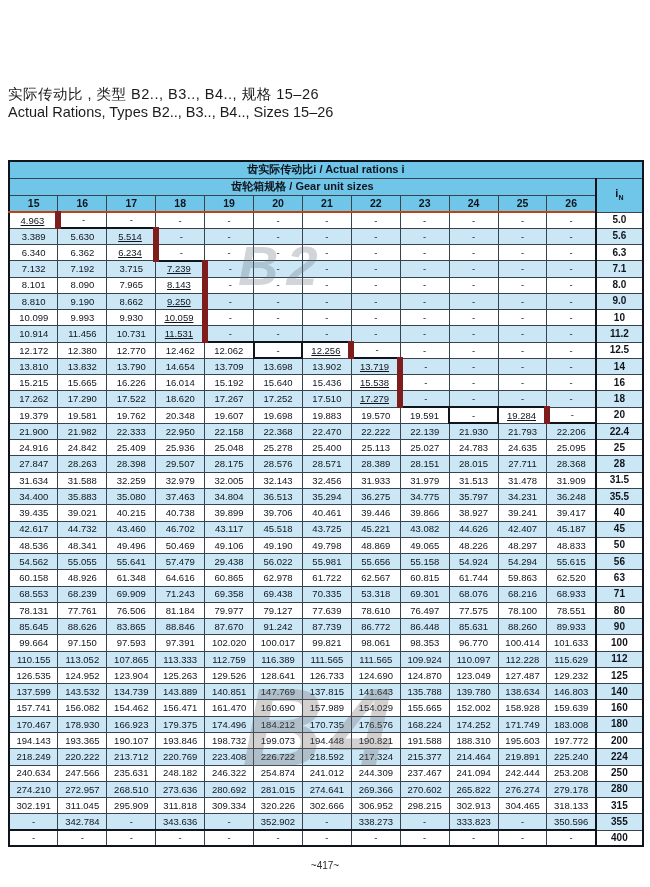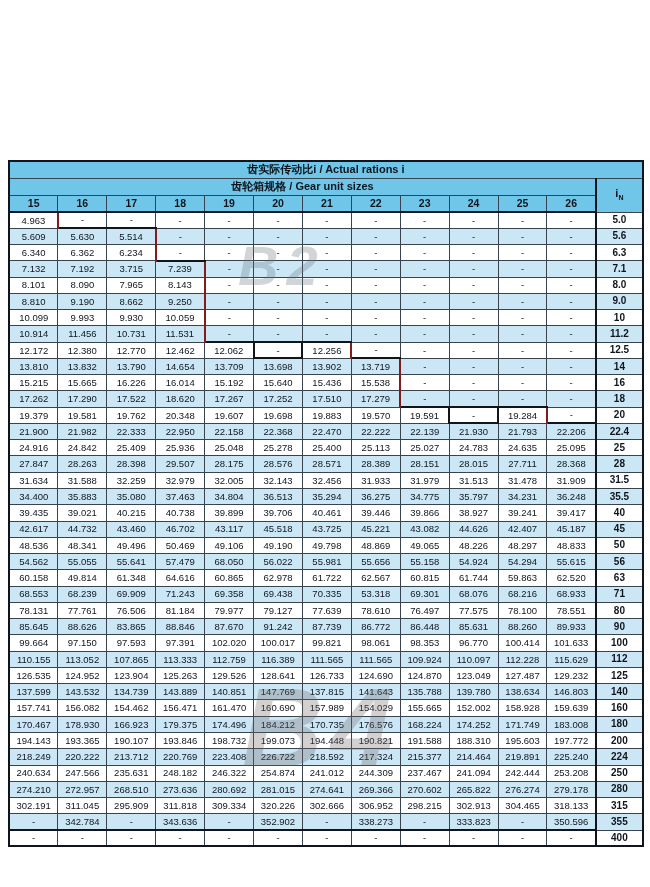--- a/index.html
+++ b/index.html
@@ -27,30 +27,30 @@
     text-align:center; vertical-align:middle;
     padding:0; height:16.28px; line-height:1;
     font-size:9.5px; color:#10151d;
     overflow:hidden; white-space:nowrap;
   }
   .ratio-table thead th {
     background:#6fc6e9;
     font-weight:bold; font-size:10.5px; height:17px;margin-top:8px;
   }
   .ratio-table thead th.span-head { font-size:11px; }
-  .ratio-table thead tr.colnums th { border-bottom:2px solid #0f172a; }
+  .ratio-table thead tr.colnums th { border-bottom:2px solid #c2410c; }
   .ratio-table th.ncol-h { border-left:2px solid #10151d; font-size:11px; }
   .ratio-table th.ncol-h sub { font-size:7px; }
   tr.white td { background:#ffffff; }
   tr.blue td { background:#cbe7f6; }
   td.ncol {
     font-weight:bold; font-size:10px;
     border-left:2px solid #10151d;
   }
-  td.tr2 { border-right:2px solid #7f1d1d; }
+  td.tr2 { border-right:6px solid #7f1d1d;text-decoration:underline; }
   td.tb2 { border-bottom:2px solid #10151d; }
   td.box2 { border:2px solid #10151d; }
   .wm {
     position:absolute; z-index:5;
     font-family:"Liberation Sans", sans-serif;
     font-weight:bold; font-style:italic;
     color:rgba(105,115,126,0.30);
     letter-spacing:8px; line-height:1;
     pointer-events:none;
   }
@@ -60,20 +60,24 @@
   .page-number {
     position:absolute; left:0; top:860px; width:100%;
     text-align:center; font-size:10px; color:#2b2b2b;
   }
 </style>
 </head>
 <body>
 
 <div class="page">
 
+  <div class="titles">
+    <div class="zh">实际传动比 , 类型 B2.., B3.., B4.., 规格 15–26</div>
+    <div class="en">Actual Rations, Types B2.., B3.., B4.., Sizes 15–26</div>
+  </div>
 
   <table class="ratio-table">
     <colgroup>
       <col span="12" style="width:48.92px">
       <col style="width:47px">
     </colgroup>
     <thead>
       <tr>
         <th colspan="13" class="span-head">齿实际传动比i / Actual rations i</th>
       </tr>
@@ -106,21 +110,21 @@
           <td>-</td>
           <td>-</td>
           <td>-</td>
           <td>-</td>
           <td>-</td>
           <td>-</td>
           <td>-</td>
           <td class="ncol">5.0</td>
         </tr>
         <tr class="blue">
-          <td>5.609</td>
+          <td>3.389</td>
           <td>5.630</td>
           <td class="tr2">5.514</td>
           <td>-</td>
           <td>-</td>
           <td>-</td>
           <td>-</td>
           <td>-</td>
           <td>-</td>
           <td>-</td>
           <td>-</td>
@@ -410,33 +414,33 @@
           <td>48.226</td>
           <td>48.297</td>
           <td>48.833</td>
           <td class="ncol">50</td>
         </tr>
         <tr class="blue">
           <td>54.562</td>
           <td>55.055</td>
           <td>55.641</td>
           <td>57.479</td>
-          <td>68.050</td>
+          <td>29.438</td>
           <td>56.022</td>
           <td>55.981</td>
           <td>55.656</td>
           <td>55.158</td>
           <td>54.924</td>
           <td>54.294</td>
           <td>55.615</td>
           <td class="ncol">56</td>
         </tr>
         <tr class="white">
           <td>60.158</td>
-          <td>49.814</td>
+          <td>48.926</td>
           <td>61.348</td>
           <td>64.616</td>
           <td>60.865</td>
           <td>62.978</td>
           <td>61.722</td>
           <td>62.567</td>
           <td>60.815</td>
           <td>61.744</td>
           <td>59.863</td>
           <td>62.520</td>
@@ -681,14 +685,15 @@
           <td>-</td>
           <td>-</td>
           <td class="ncol">400</td>
         </tr>
       </tbody>
   </table>
 
   <div class="wm wm-b2">B2</div>
   <div class="wm wm-b4">B4</div>
 
+  <div class="page-number">~417~</div>
 
 </div>
 
 </body></html>

